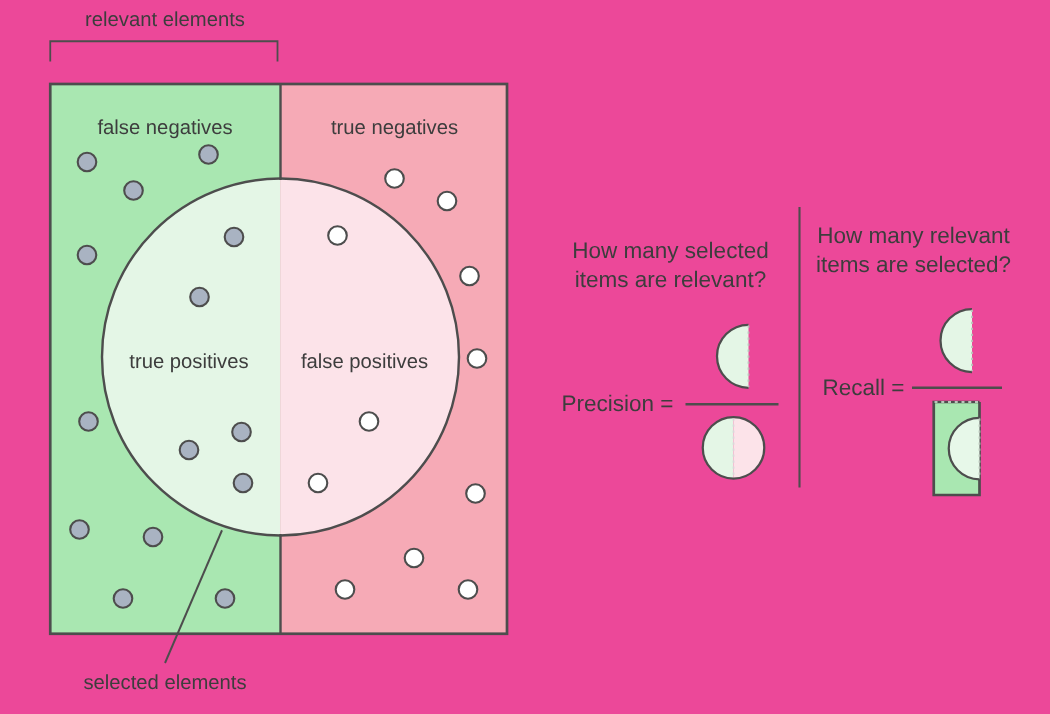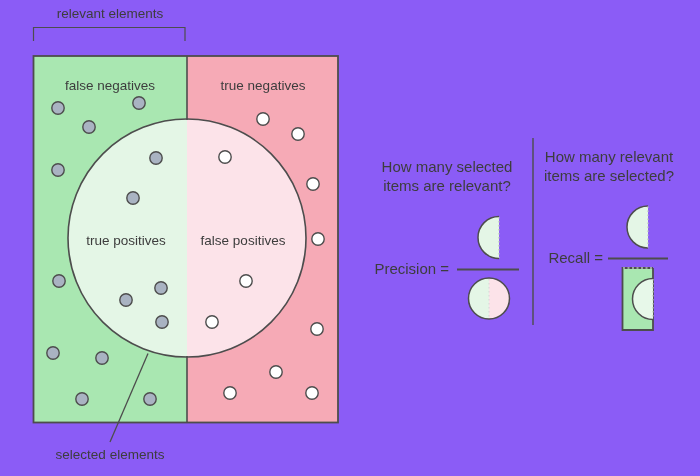--- a/index.html
+++ b/index.html
@@ -1,16 +1,16 @@
 <!DOCTYPE html>
 <html><head>
 <meta charset="utf-8">
 <style>
   html,body{margin:0;padding:0;background:#ffffff;}
-  #canvas{position:relative;width:700px;height:476px;background:#8b5cf6;overflow:hidden;}
+  #canvas{position:relative;width:700px;height:476px;background:#ec4899;overflow:hidden;}
   svg{display:block;}
   text{font-family:"Liberation Sans",sans-serif;}
   .lbl{font-size:13.5px;}
   .q{font-size:15px;}
   .frac-label{font-size:15px;}
 </style>
 </head>
 <body>
 
 <div id="canvas">

